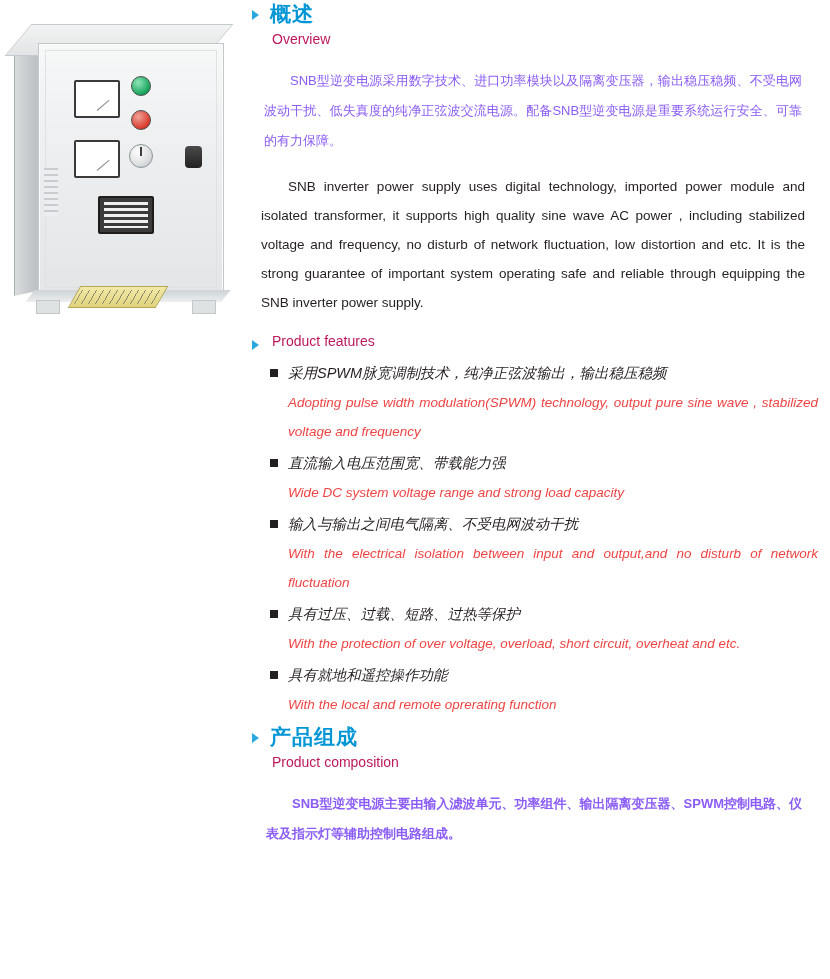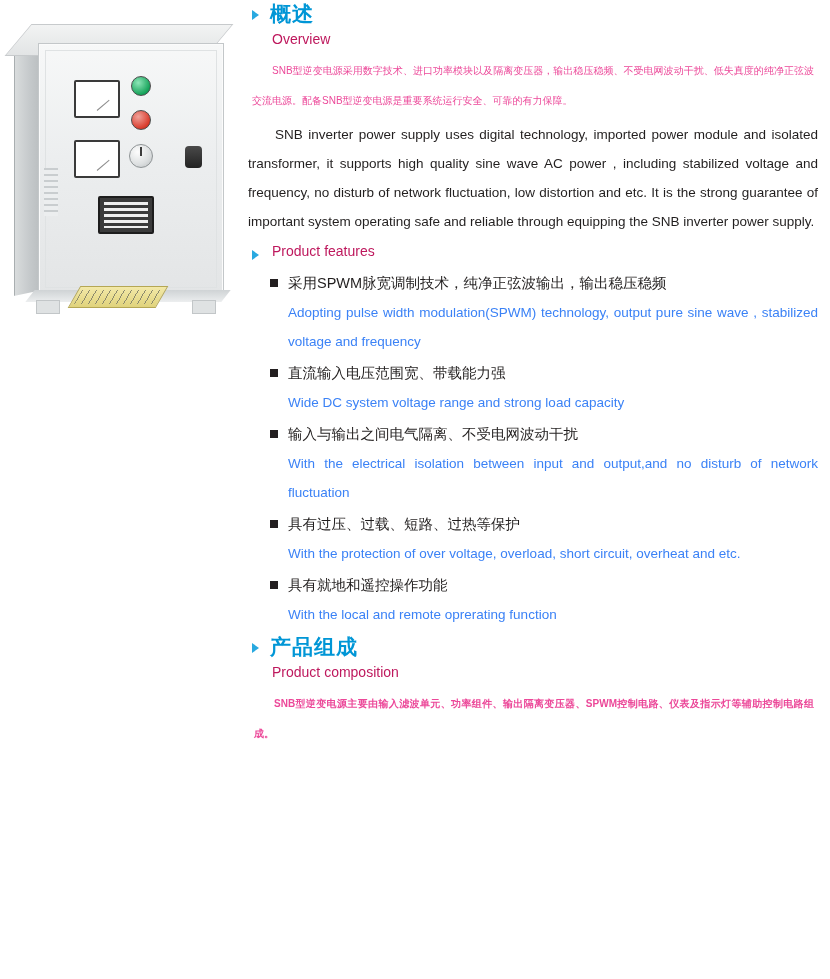--- a/index.html
+++ b/index.html
@@ -232,61 +232,61 @@
   }
   .sec-title-en {
     font-size: 14px;
     color: #be185d;
     line-height: 22px;
     margin: 0 0 6px 0;
     padding-left: 2px;
   }
 
   p.body-cn {
-    font-size: 10px;
+    font-size: 13px;
     line-height: 30px;
-    color: #ec4899;
-    margin: 4px;
+    color: #8b5cf6;
+    margin: 16px;
     text-align: justify;
     text-justify: inter-ideograph;
   }
   p.body-en {
     font-size: 13.5px;
     line-height: 29px;
     color: #221f1f;
-    margin: 0;
+    margin: 13px;
     text-align: justify;
   }
   .indent { text-indent: 2em; }
 
   .feature-list {
     list-style: none;
     margin: 4px 0 0 0;
     padding: 0 0 0 22px;
   }
-  .feature-item { margin-bottom: 2px; }
+  .feature-item { margin-bottom: 2px; font-style: italic; }
   .feature-cn {
     position: relative;
     font-size: 14.5px;
     line-height: 30px;
     color: #221f1f;
     padding-left: 18px;
   }
   .feature-cn .bullet {
     position: absolute;
     left: 0;
     top: 11px;
     width: 8px;
     height: 8px;
     background: #231f20;
   }
   .feature-en {
     font-size: 13.5px;
     line-height: 29px;
-    color: #3b82f6;
+    color: #ef4444;
     padding-left: 18px;
     text-align: justify;
   }
   .composition-block { padding-left: 2px; font-weight: bold; }
 </style>
 </head>
 <body>
 
 <div class="page">
 

